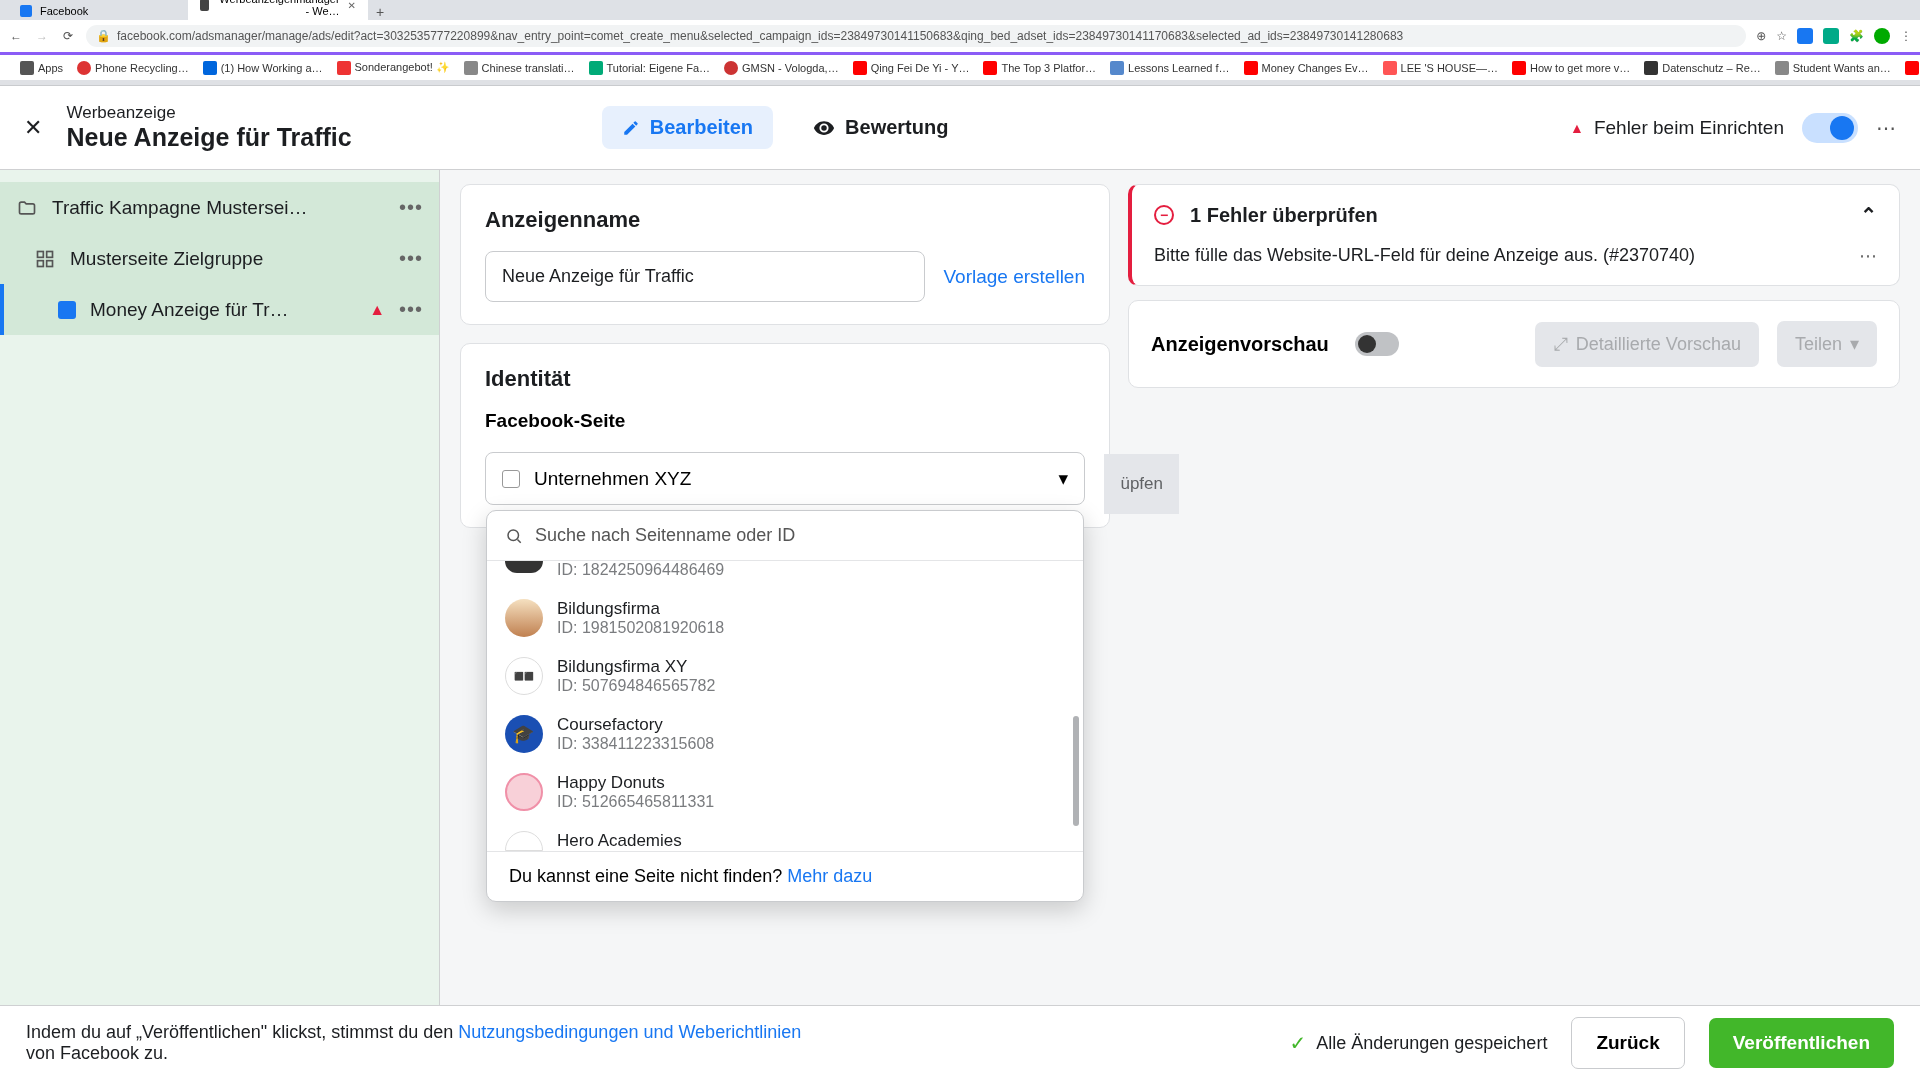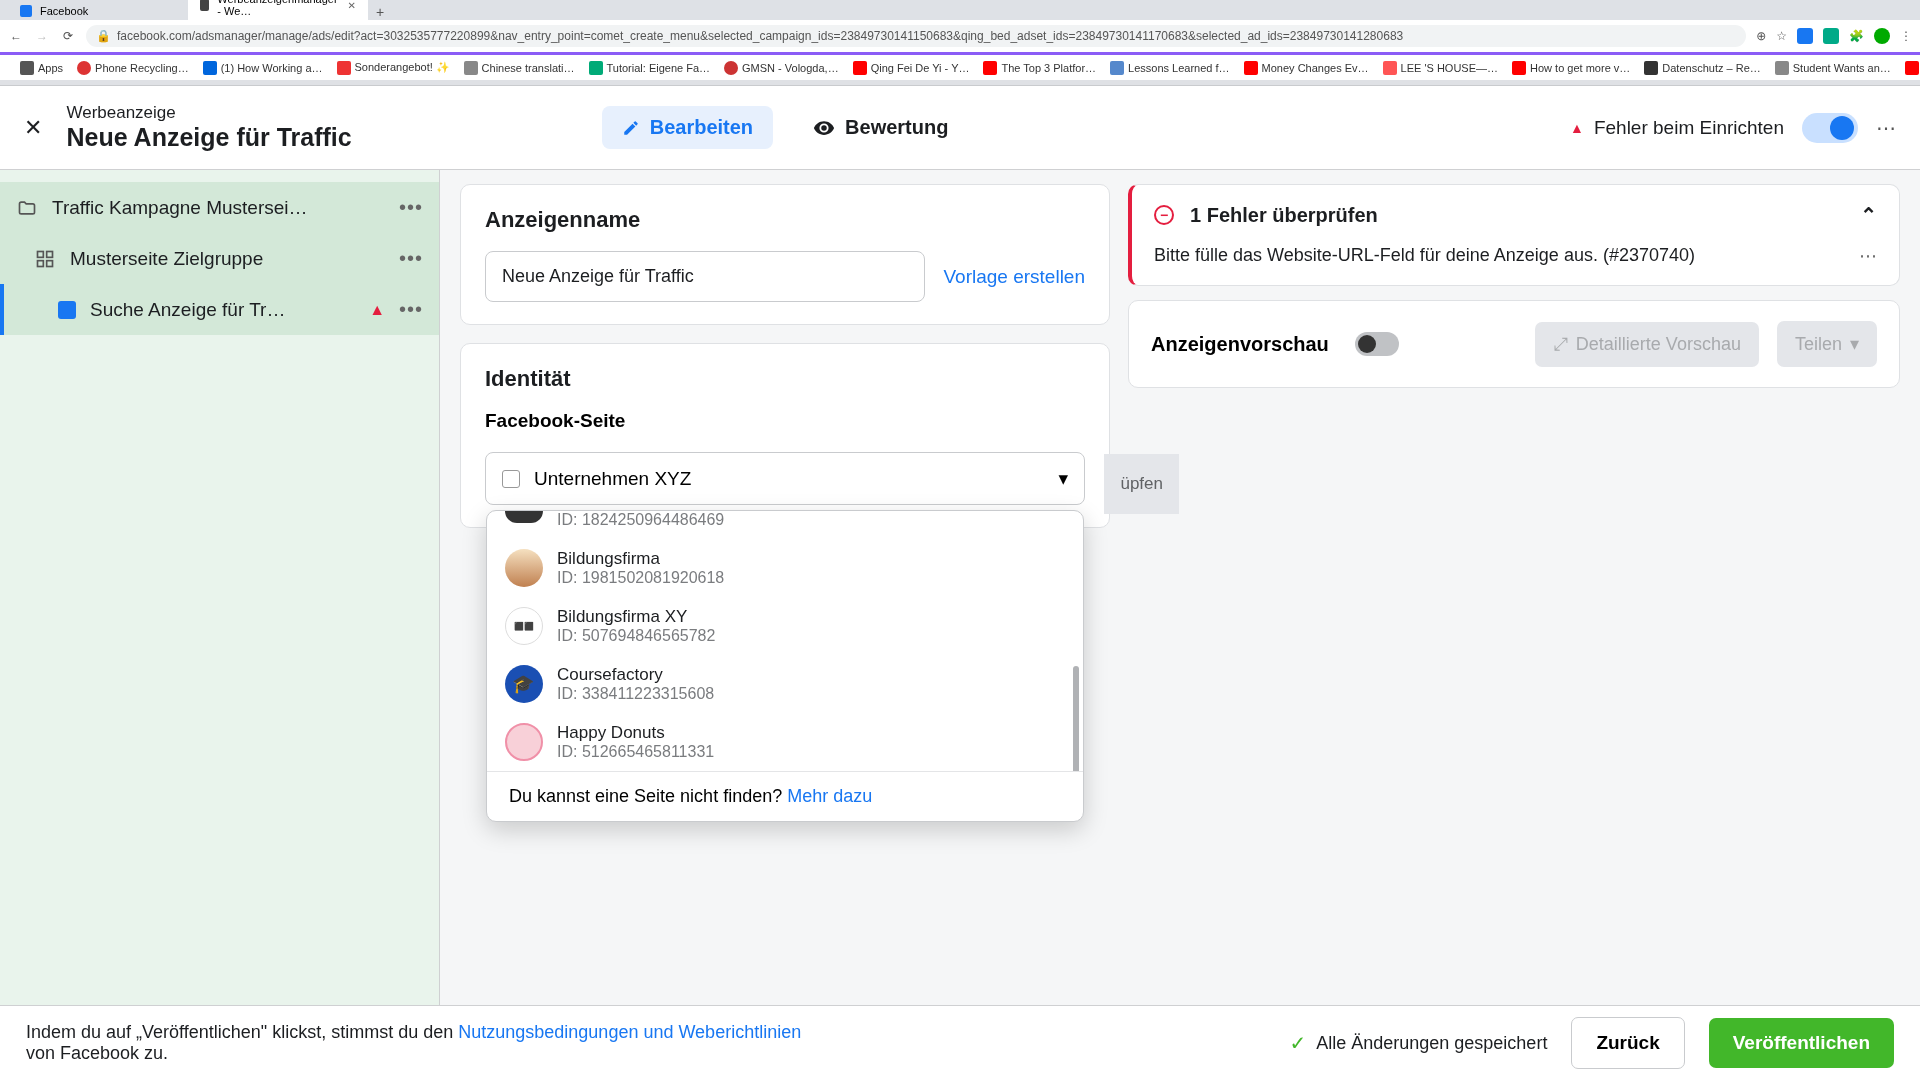--- a/index.html
+++ b/index.html
@@ -1,21 +1,21 @@
 <!DOCTYPE html>
 <html><head>
 <meta charset="utf-8">
 <style>
 * { margin: 0; padding: 0; box-sizing: border-box; font-family: -apple-system, BlinkMacSystemFont, "Segoe UI", Helvetica, Arial, sans-serif; }
 body { background: #f5f6f7; width: 1920px; height: 1080px; overflow: hidden; }
 
 
 .browser-chrome { height: 86px; background: #dfe1e5; border-bottom: 1px solid #c9cbce; }
 .tab-strip { height: 20px; display: flex; padding: 0 0 0 8px; background: #dee1e6; align-items: flex-end; }
-.tab { display: flex; align-items: center; gap: 8px; padding: 3px 12px; font-size: 11px; background: #dee1e6; border-radius: 6px 6px 0 0; width: 180px; }
+.tab { display: flex; align-items: center; gap: 8px; padding: 3px 12px; font-size: 11px; background: #dee1e6; border-radius: 6px 6px 0 0; width: 180px; text-align: right; }
 .tab.active { background: #fff; }
 .tab .favicon { width: 12px; height: 12px; background: #1877f2; border-radius: 2px; }
 .tab .favicon.ads { background: #444; }
 .tab .close { margin-left: auto; font-size: 10px; color: #666; }
 .new-tab { padding: 0 8px; font-size: 14px; color: #555; }
 .addr-bar { height: 32px; display: flex; align-items: center; padding: 0 8px; gap: 10px; background: #fff; }
 .addr-icon { color: #555; font-size: 12px; width: 16px; text-align: center; }
 .url-field { flex: 1; background: #f1f3f4; border-radius: 14px; padding: 4px 10px; font-size: 12px; color: #555; display:flex; align-items:center; gap:6px;}
 .addr-right { display: flex; gap: 10px; align-items: center; }
 .addr-right span { font-size: 12px; color: #555; }
@@ -274,21 +274,21 @@
             <rect x="14" y="3" width="7" height="7"></rect>
             <rect x="3" y="14" width="7" height="7"></rect>
             <rect x="14" y="14" width="7" height="7"></rect>
           </svg>
         </span>
       <span class="side-label">Musterseite Zielgruppe</span>
       <span class="dots">•••</span>
     </div>
     <div class="srow active-ad">
       <span class="ad-ic"></span>
-      <span class="side-label">Suche Anzeige für Tr…</span>
+      <span class="side-label">Money Anzeige für Tr…</span>
       <span class="warn">▲</span>
       <span class="dots">•••</span>
     </div>
   </div>
 
   <div class="content">
     <div class="col-left">
 
       <div class="card">
         <h3>Anzeigenname</h3>
@@ -300,20 +300,27 @@
 
       <div class="card" style="position:relative;">
         <h3>Identität</h3>
         <div class="sub-label">Facebook-Seite</div>
         <div class="selectbox">
           <span class="sel-icon"></span>
           <span>Unternehmen XYZ</span>
           <span class="caret">▾</span>
 
           <div class="dropdown-panel">
+            <div class="dd-search">
+              <svg width="18" height="18" viewBox="0 0 24 24" fill="none" stroke="#555" stroke-width="2">
+                  <circle cx="11" cy="11" r="7"></circle>
+                  <line x1="21" y1="21" x2="16.65" y2="16.65"></line>
+                </svg>
+              <span>Suche nach Seitenname oder ID</span>
+            </div>
             <div class="dd-list" style="position:relative;">
               <div class="dd-item partial">
                 <span class="dd-avatar black" style="height:12px; border-radius:0 0 20px 20px;"></span>
                 <div>
                     <div class="dd-id">ID: 1824250964486469</div>
                   </div>
               </div>
               <div class="dd-item">
                 <span class="dd-avatar grad"></span>
                 <div>
@@ -335,20 +342,26 @@
                 <div>
                     <div class="dd-nm">Coursefactory</div>
                     <div class="dd-id">ID: 338411223315608</div>
                   </div>
               </div>
               <div class="dd-item">
                 <span class="dd-avatar hd"></span>
                 <div>
                     <div class="dd-nm">Happy Donuts</div>
                     <div class="dd-id">ID: 512665465811331</div>
+                  </div>
+              </div>
+              <div class="dd-item" style="padding-bottom:0;">
+                <span class="dd-avatar hero" style="height:20px;border-radius:20px 20px 0 0;"></span>
+                <div>
+                    <div class="dd-nm">Hero Academies</div>
                   </div>
               </div>
               <div class="dd-scroll"></div>
             </div>
             <div class="dd-footer">
               <span>Du kannst eine Seite nicht finden? </span><a>Mehr dazu</a>
             </div>
           </div>
         </div>
         <span class="btn-behind">üpfen</span>

